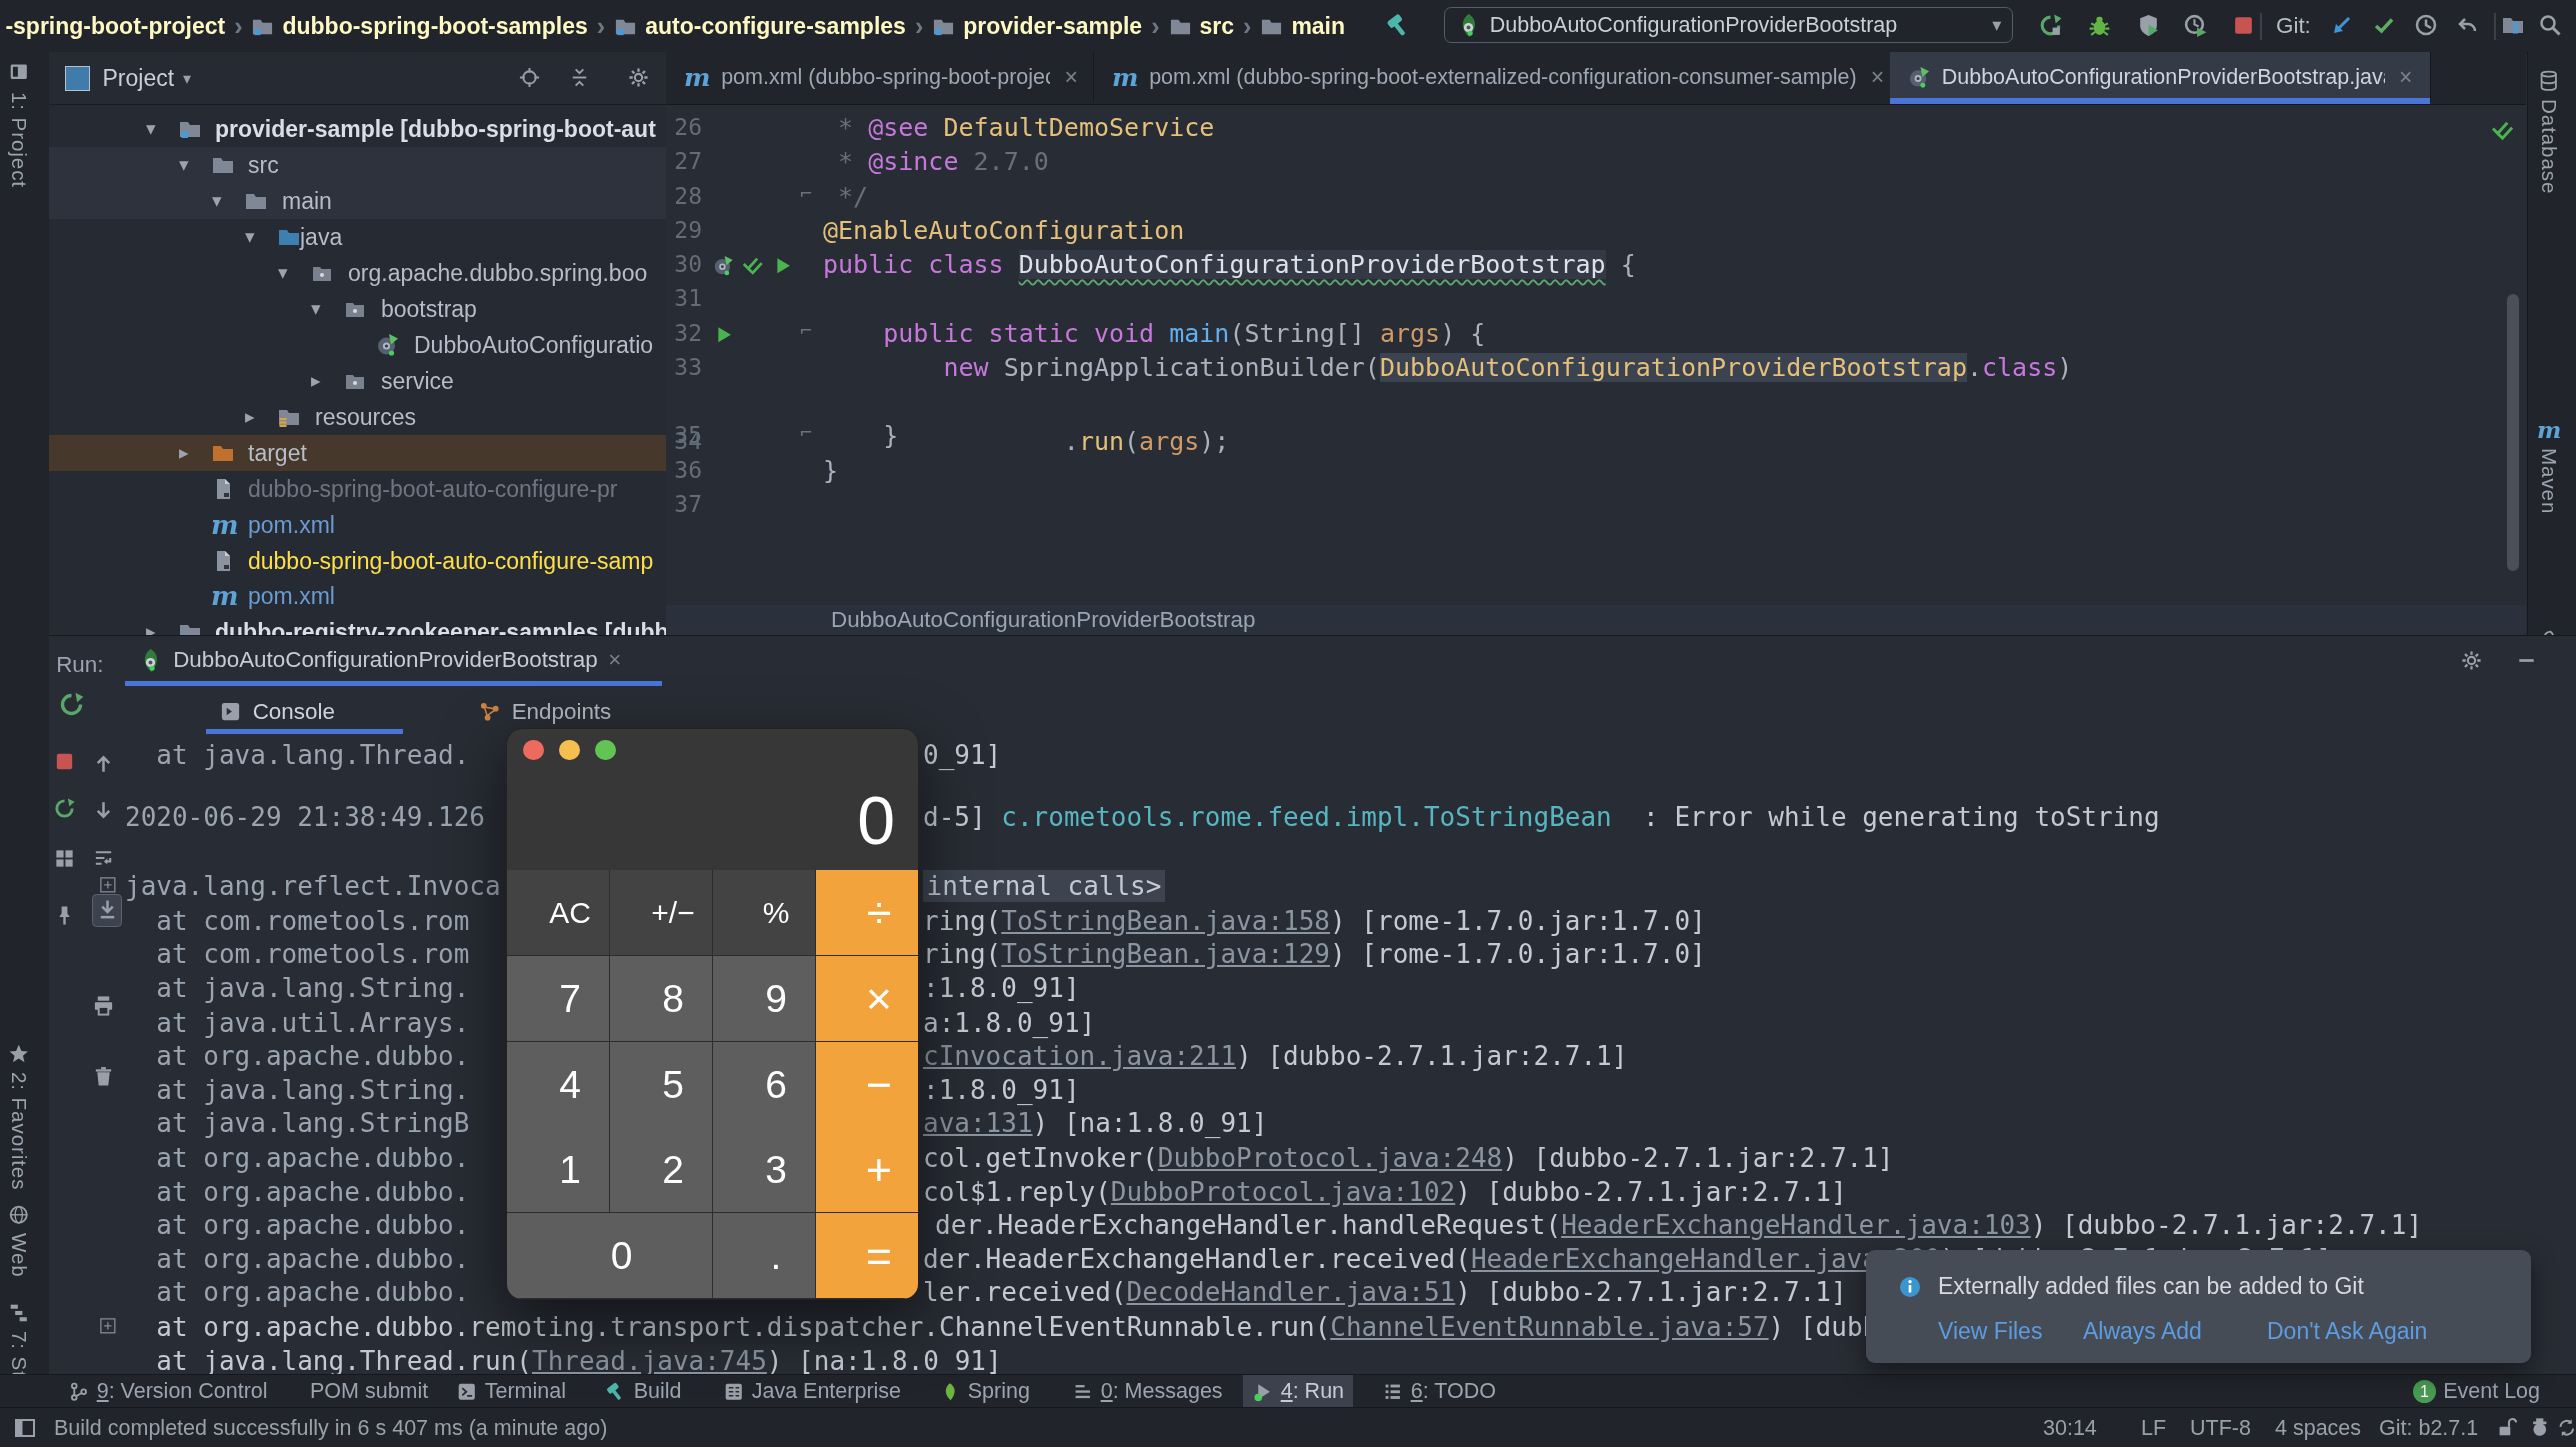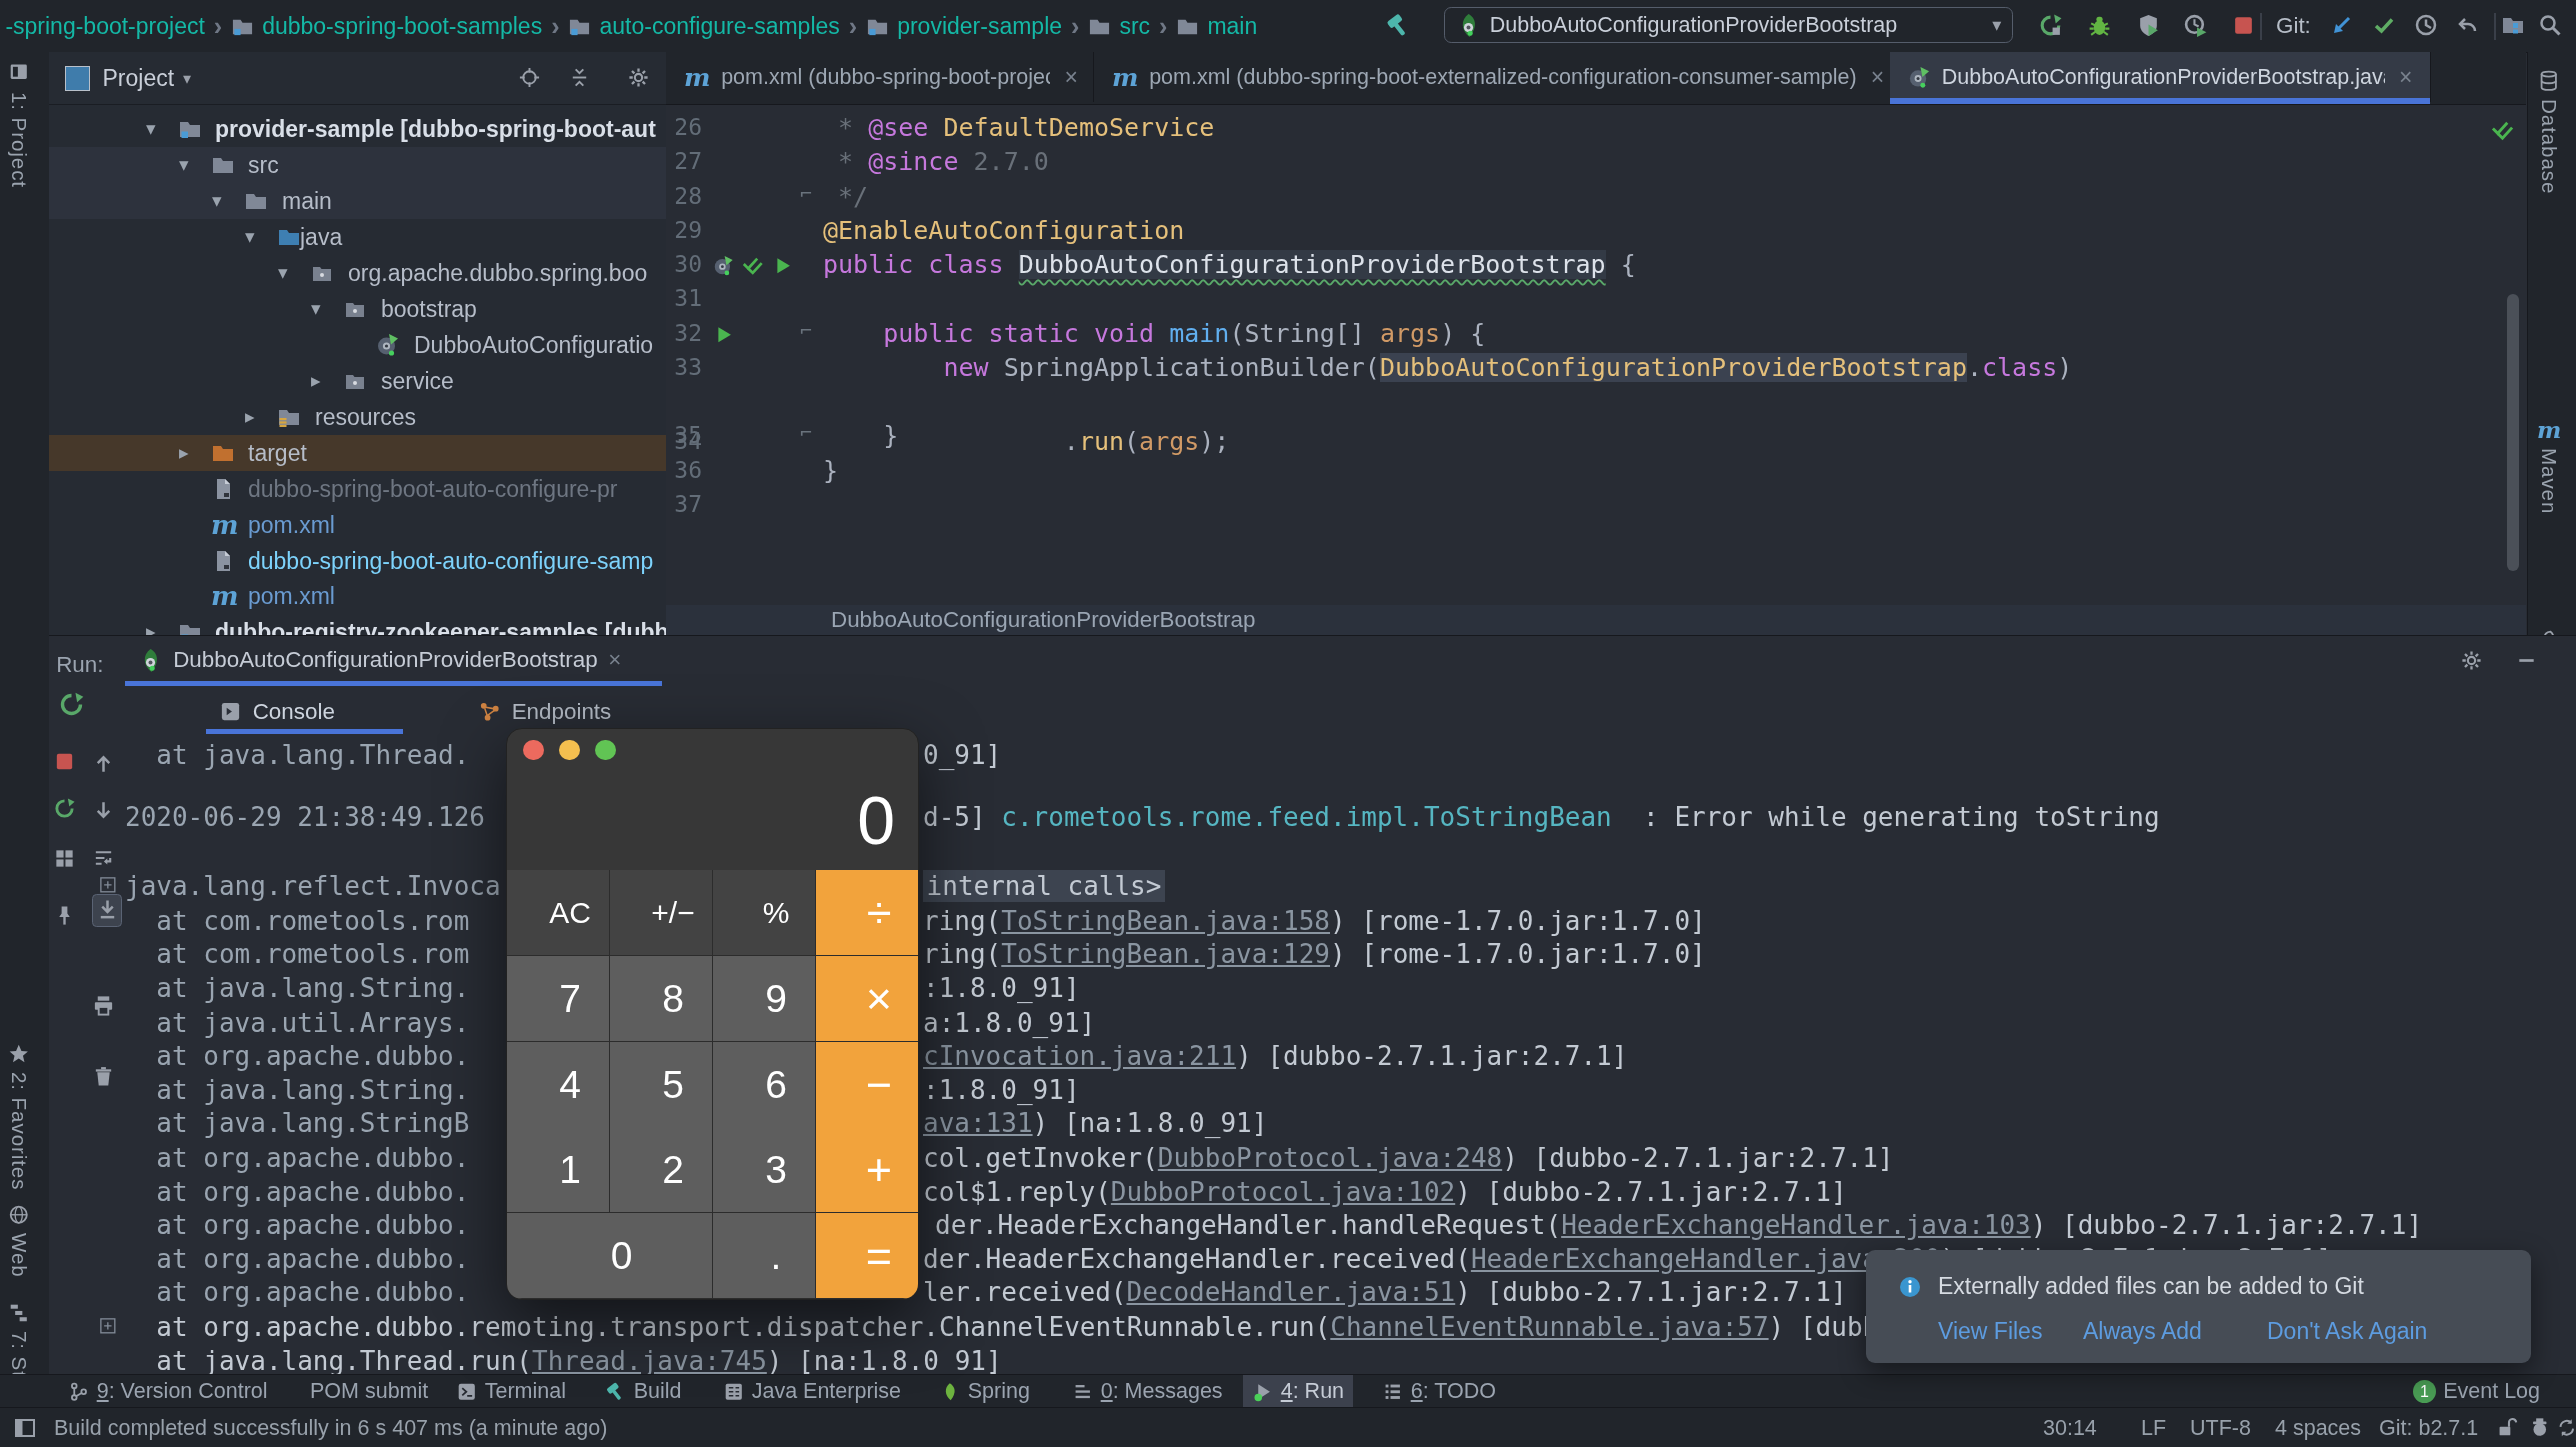--- a/index.html
+++ b/index.html
@@ -3,21 +3,21 @@
 <meta charset="utf-8">
 <style>
   html,body{margin:0;padding:0;background:#14161a;}
   .root{position:relative;width:2576px;height:1447px;background:#282c34;overflow:hidden;
         font-family:"Liberation Sans",sans-serif;color:#bdc4cf;}
   .mono{font-family:"DejaVu Sans Mono",monospace;}
   .ic svg{display:block;}
   .mvn{color:#5da3d6;font-style:italic;font-weight:bold;font-family:"DejaVu Serif",serif;}
   
   #topbar{position:absolute;left:0;top:0;width:2576px;height:52px;background:#21252b;border-bottom:1.8px solid #16181d;}
-  .crumb-item{display:inline-flex;align-items:center;gap:8px;font-size:23px;font-weight:normal;color:#14b8a6;}
+  .crumb-item{display:inline-flex;align-items:center;gap:8px;font-size:23px;font-weight:bold;color:#fef9c3;}
   .crumb-sep{color:#6f7785;font-size:25px;font-weight:bold;margin:0 9px;}
   
   #left-stripe{position:absolute;left:0;top:52px;width:49px;height:1323px;background:#21252b;border-right:1.8px solid #16181d;}
   #right-stripe{position:absolute;left:2527px;top:52px;width:49px;height:583px;background:#21252b;border-left:1.8px solid #16181d;}
   .vlab{writing-mode:vertical-rl;font-size:20.6px;color:#9aa3ae;letter-spacing:0.9px;}
   #project-panel{position:absolute;left:49px;top:52px;width:617px;height:583px;background:#262b33;border-right:1.8px solid #1a1d23;}
   #project-header{position:absolute;left:0;top:0;width:617px;height:52px;border-bottom:1.8px solid #1a1d23;display:flex;align-items:center;}
   .tree-row{position:absolute;left:0;width:617px;height:36px;white-space:nowrap;overflow:hidden;font-size:23px;color:#b6bdc9;}
   .tree-row .lbl{position:absolute;top:4.5px;}
   #editor{position:absolute;left:666px;top:52px;width:1860px;height:583px;background:#282c34;}
@@ -401,21 +401,21 @@
           <div class="lbl" style="left: 199px; color: rgb(106, 155, 209);">pom.xml</div>
         </div>
         <div class="tree-row" style="top: 491px;">
           <div style="position: absolute; left: 162px; top: 6.3px;"><span class="ic" style="display:inline-flex">
               <svg width="24" height="24" viewBox="0 0 24 24">
                 <path d="M6 2h8l5 5v15H6z" fill="#8b93a1"></path>
                 <path d="M14 2l5 5h-5z" fill="#c6ccd6"></path>
                 <rect x="13" y="16" width="5" height="4" fill="#30343c"></rect>
               </svg>
             </span></div>
-          <div class="lbl" style="left: 199px; color: #7dd3fc;">dubbo-spring-boot-auto-configure-samp</div>
+          <div class="lbl" style="left: 199px; color: #fde047;">dubbo-spring-boot-auto-configure-samp</div>
         </div>
         <div class="tree-row" style="top: 526px;">
           <div style="position: absolute; left: 162px; top: 6.3px;"><span class="ic" style="display:inline-flex">
               <span class="mvn" style="font-size:26px;line-height:24px">m</span>
             </span></div>
           <div class="lbl" style="left: 199px; color: rgb(106, 155, 209);">pom.xml</div>
         </div>
         <div class="tree-row" style="top: 562px;">
           <div style="position: absolute; left: 97px; top: 6.3px; color: rgb(154, 163, 174); font-size: 19px;">▸</div>
           <div style="position: absolute; left: 129px; top: 6.3px;"><span class="ic" style="display:inline-flex">

